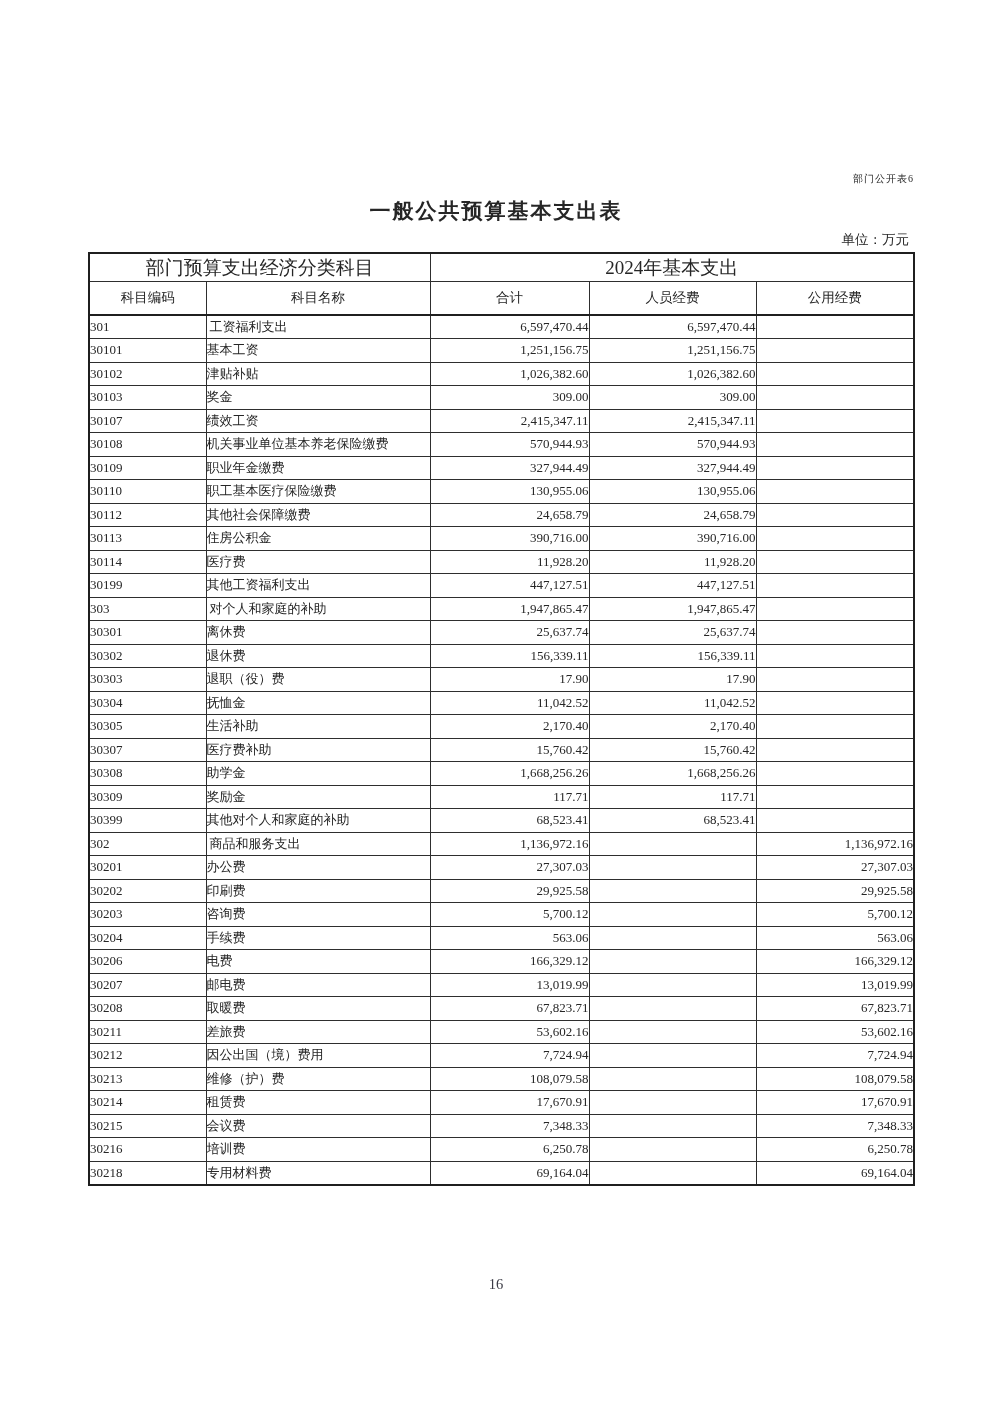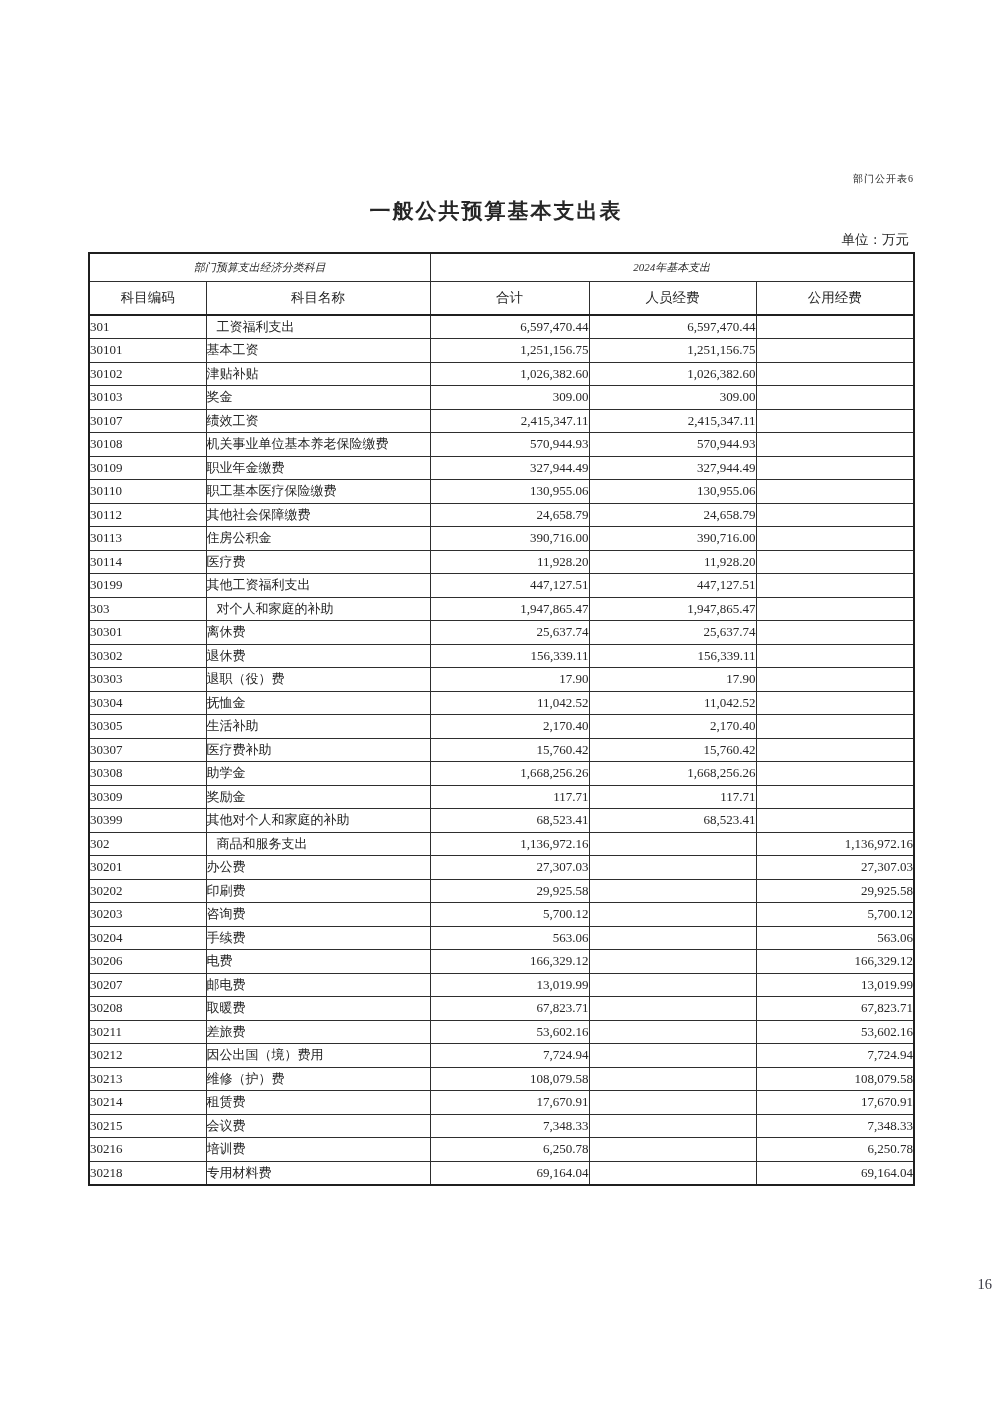--- a/index.html
+++ b/index.html
@@ -46,33 +46,33 @@
     border: 2px solid #1f1f1f;
   }
   table.budget th, table.budget td {
     border: 1px solid #2e2e2e;
     font-weight: normal;
     font-size: 13px;
     padding: 0;
     overflow: hidden;
     white-space: nowrap;
   }
-  thead tr.group-row th { height: 27px; font-size: 11px; text-align: center; font-style: italic; }
+  thead tr.group-row th { height: 27px; font-size: 19px; text-align: center; }
   thead tr.col-row th { height: 32px; font-size: 13.5px; text-align: center; border-bottom: 2px solid #1f1f1f; }
   tbody tr { height: 23.5px; }
   td.code { text-align: left; padding-left: 4px; }
   td.name { text-align: left; padding-left: 30px; }
-  tr.category td.name { padding-left: 10px; }
+  tr.category td.name { padding-left: 3px; }
   td.num { text-align: right; padding-right: 18px; }
   .page-number {
     position: absolute;
     top: 1276px;
     left: 0;
     width: 100%;
-    text-align: right;
+    text-align: center;
     font-size: 14.5px;
     color: #3a3a44;
   }
 </style>
 </head>
 <body>
 
 <div class="page">
 
   <div class="doc-label">部门公开表6</div>

